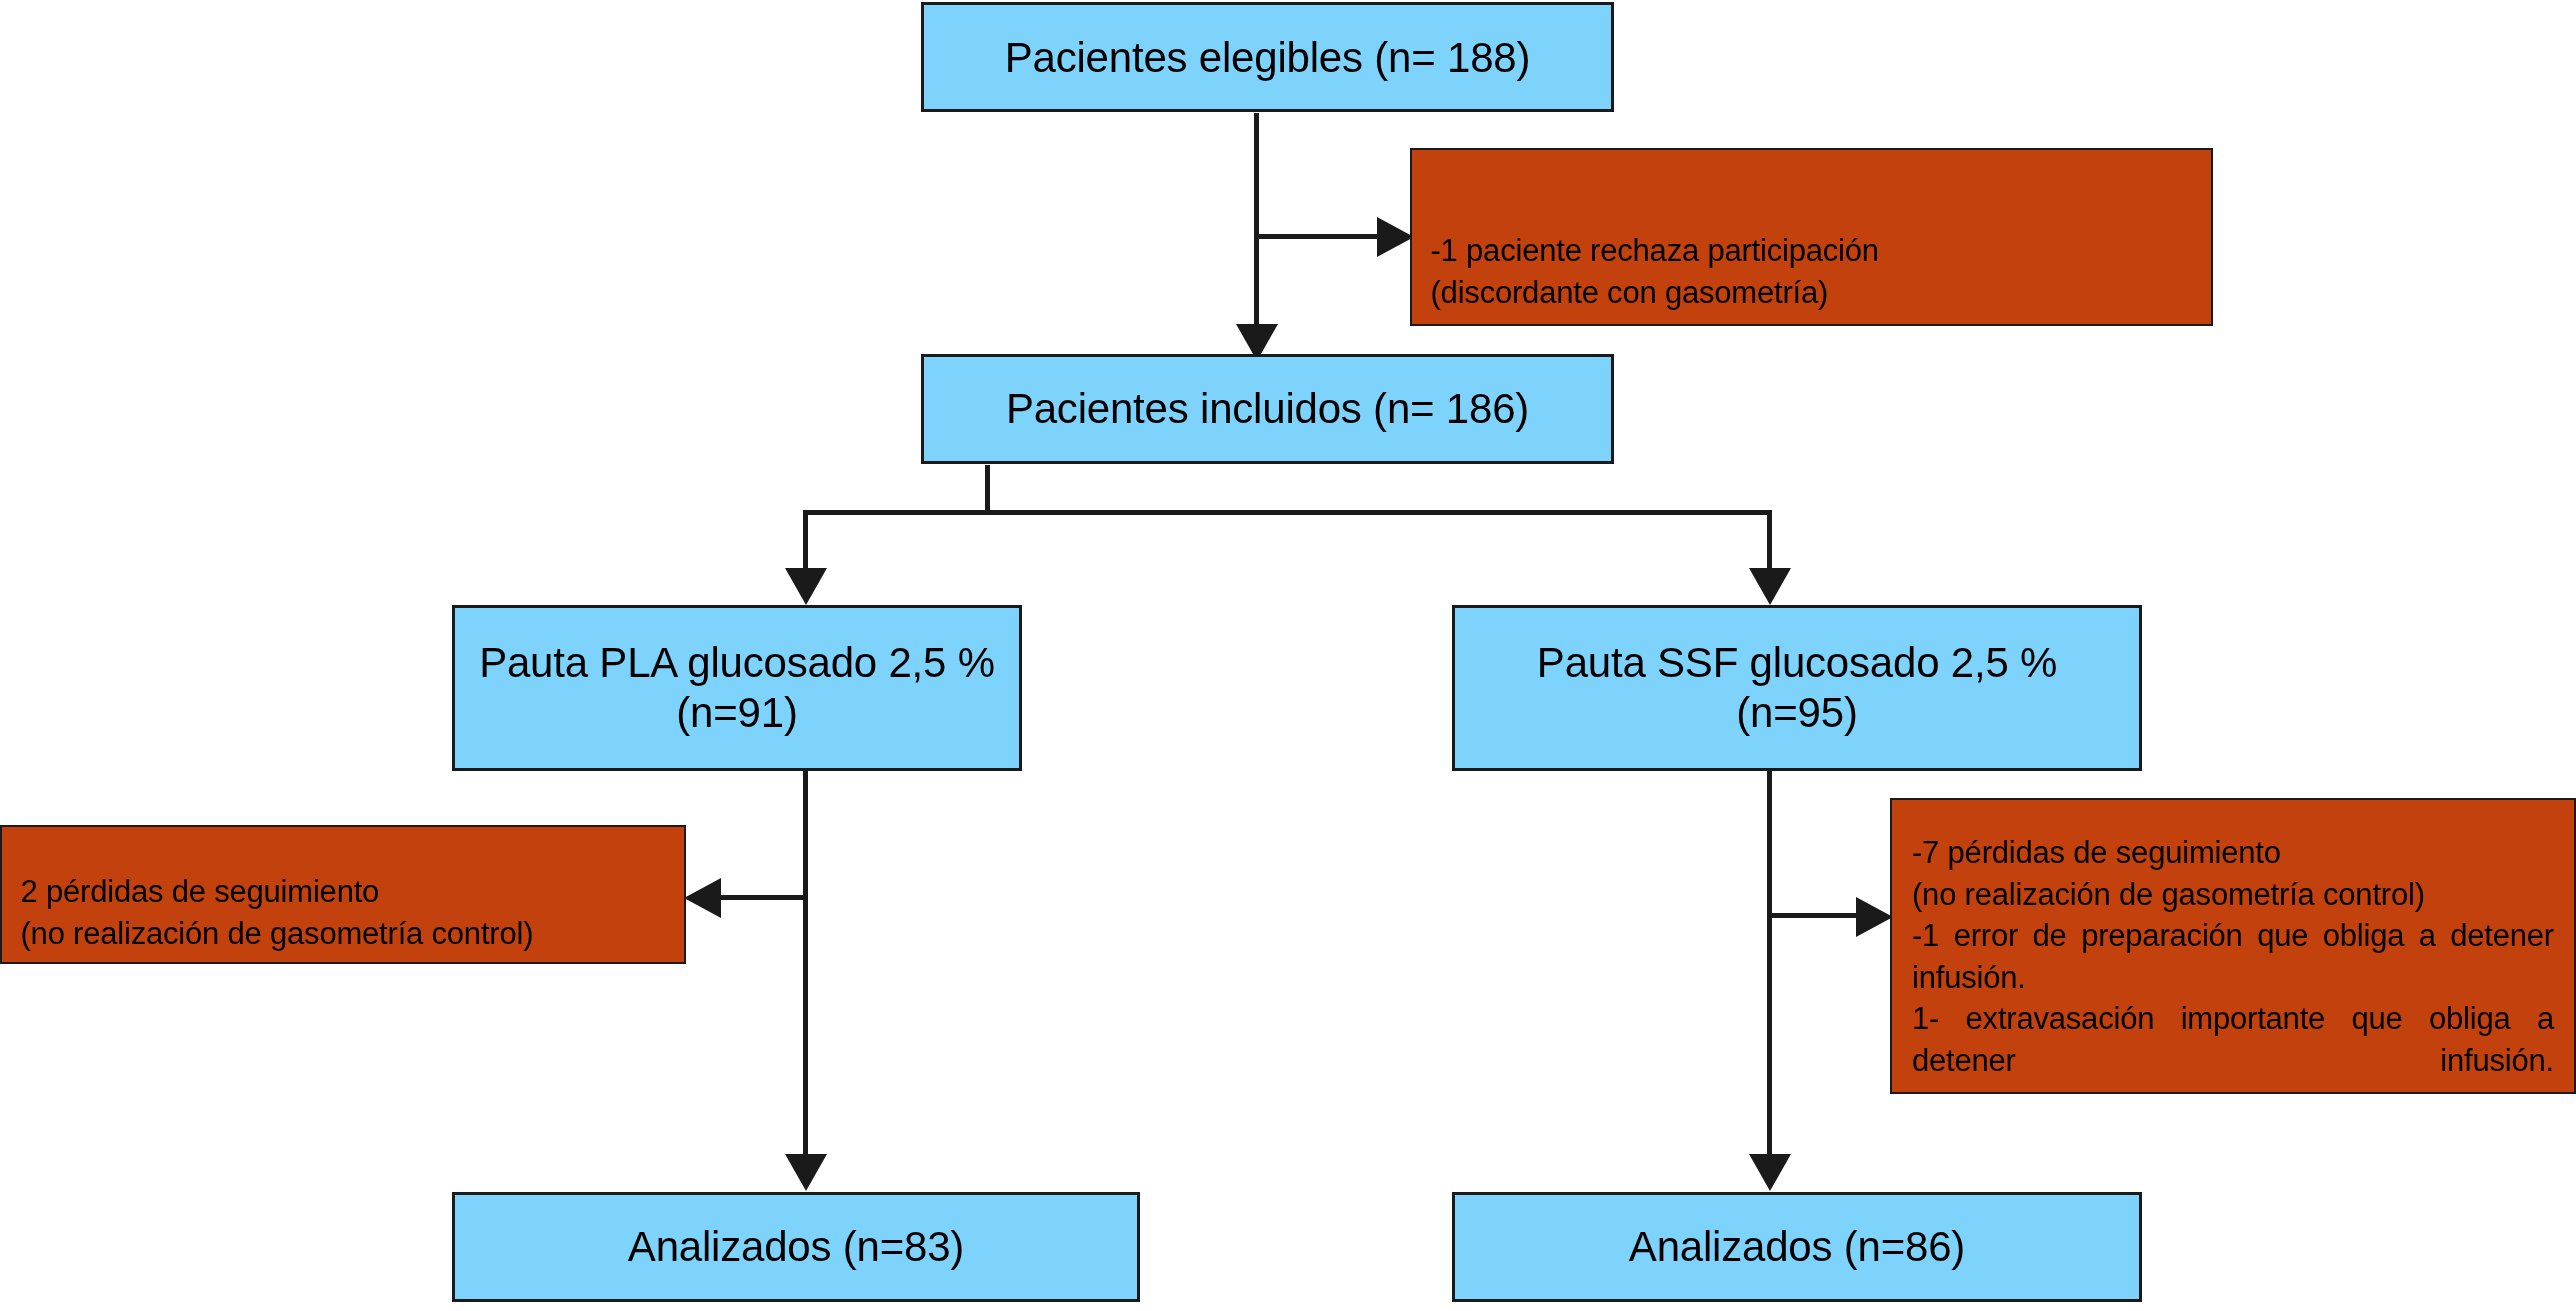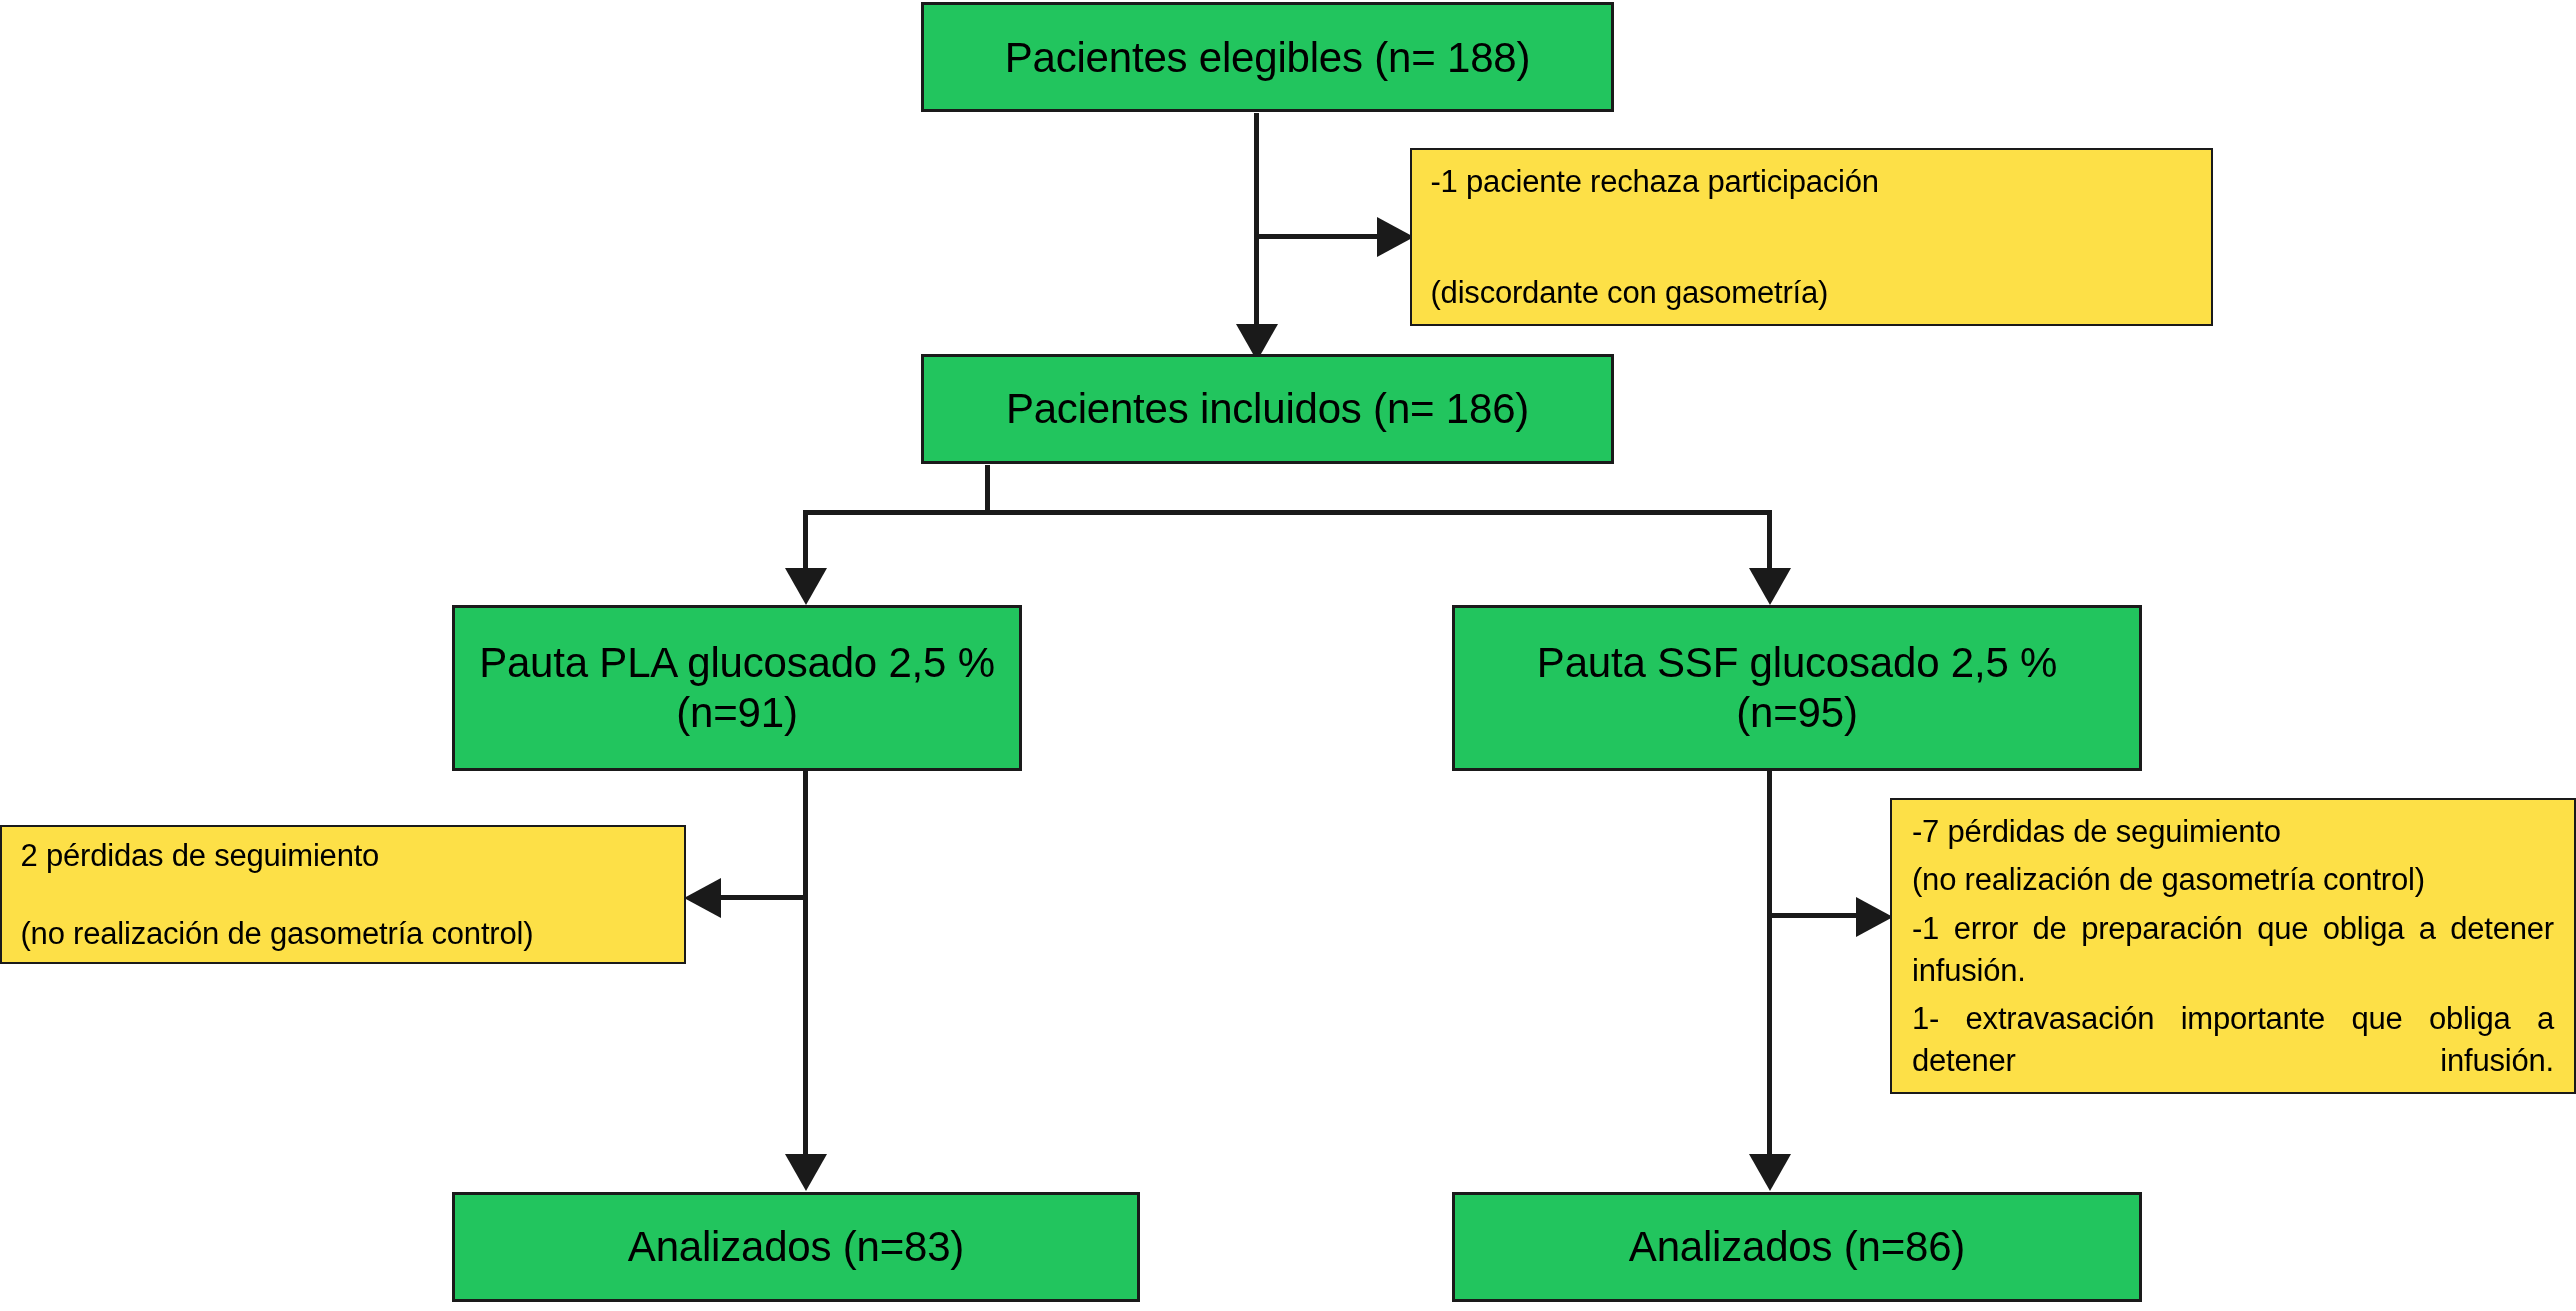--- a/index.html
+++ b/index.html
@@ -13,40 +13,40 @@
     height: 1311px;
     background: #ffffff;
     font-family: "Liberation Sans", sans-serif;
     color: #000000;
     overflow: hidden;
   }
   .node {
     position: absolute;
     box-sizing: border-box;
     border: 3.1px solid #1a1a1a;
-    background: #22c55e;
+    background: #7dd3fc;
     display: flex;
     flex-direction: column;
     align-items: center;
     justify-content: center;
     text-align: center;
   }
   .node .line {
     display: block;
     white-space: nowrap;
     line-height: 1.18;
   }
   .note {
     position: absolute;
     box-sizing: border-box;
     border: 2.3px solid #1a1a1a;
-    background: #fde047;
+    background: #c2410c;
     display: flex;
     flex-direction: column;
-    justify-content: space-between;
+    justify-content: flex-end;
     text-align: left;
   }
   .note .line {
     display: block;
     line-height: 1.34;
   }
   
   .t-big   { font-size: 42px; letter-spacing: -0.2px; }
   .t-note  { font-size: 31px; letter-spacing: -0.2px; }
 

